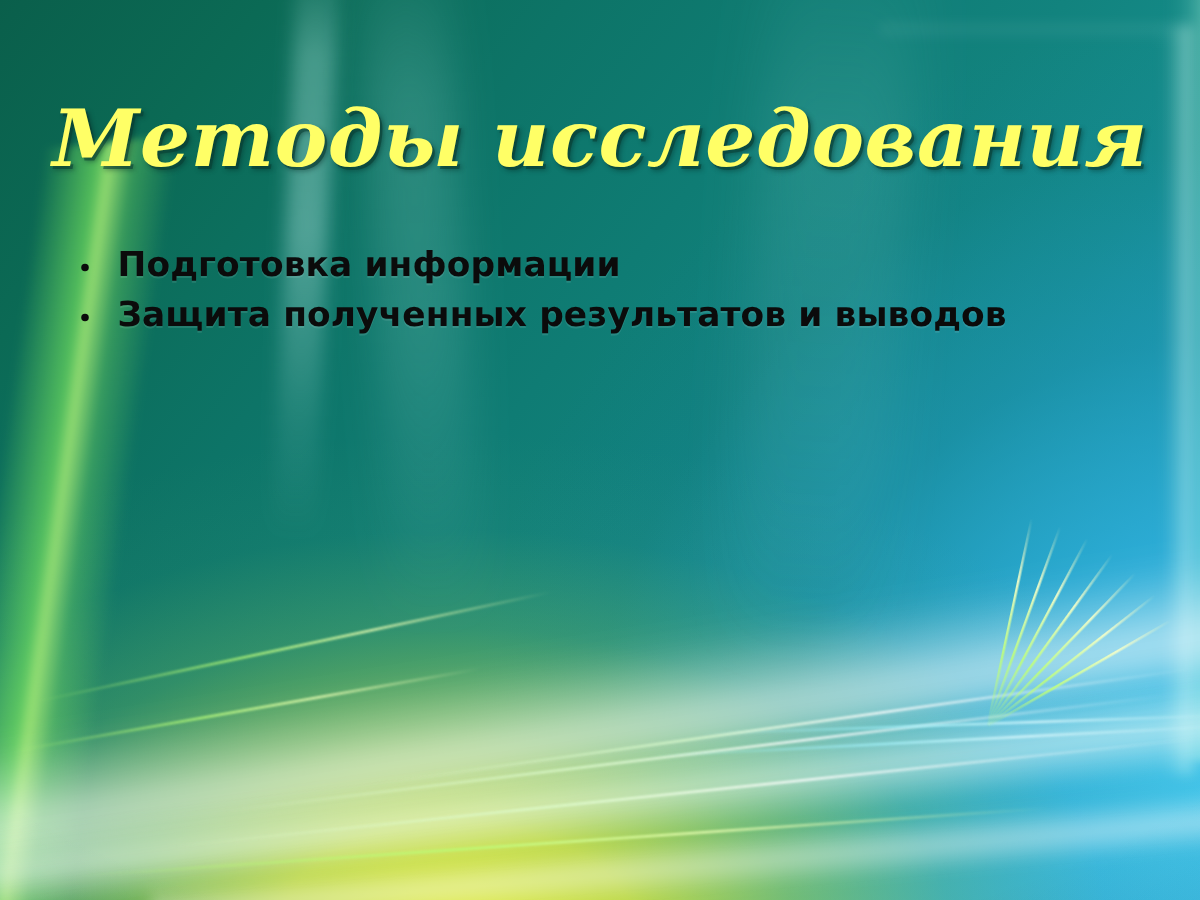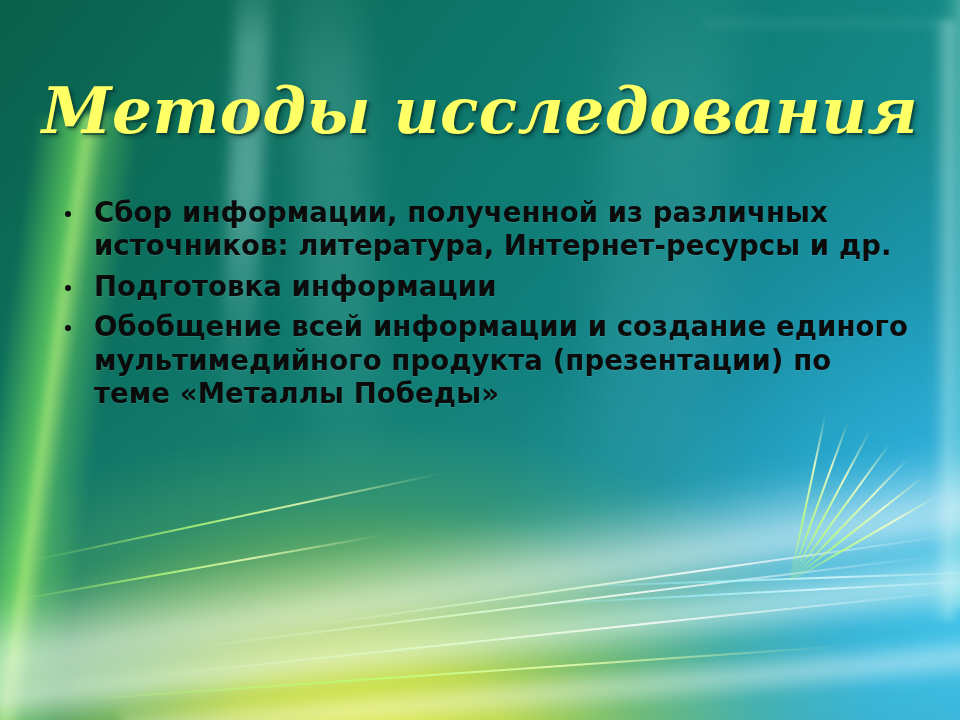--- a/index.html
+++ b/index.html
@@ -286,19 +286,18 @@
     </div>
 
     <div class="vignette"></div>
   </div>
 
   <div class="content">
 
     <h1 id="slide-title">Методы исследования</h1>
 
     <ul id="bullet-list">
-      <li class="bullet-item">Сбор информации, полученной из различных источников: литература, Интернет-ресурсы и др.</li>
       <li class="bullet-item">Подготовка информации</li>
-      <li class="bullet-item">Обобщение всей информации и создание единого мультимедийного продукта (презентации) по теме «Металлы Победы»</li>
+      <li class="bullet-item">Защита полученных результатов и выводов</li>
     </ul>
 
   </div>
 </div>
 
 </body></html>

